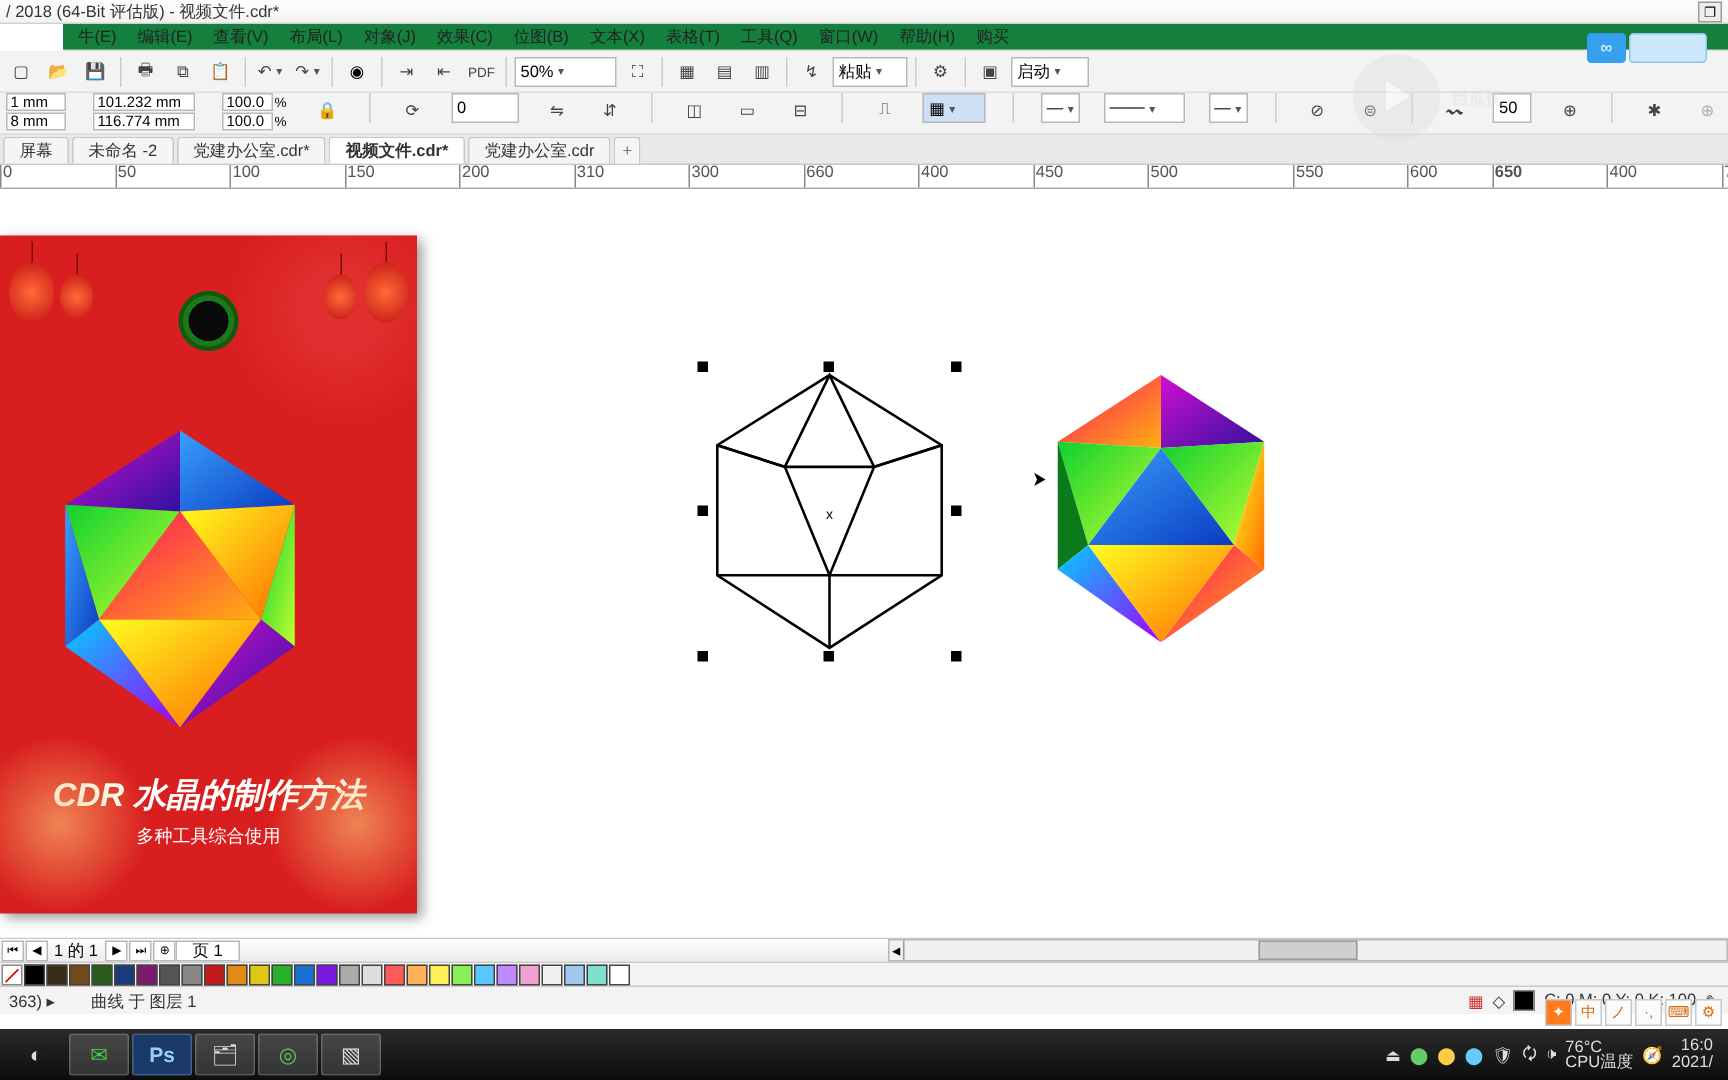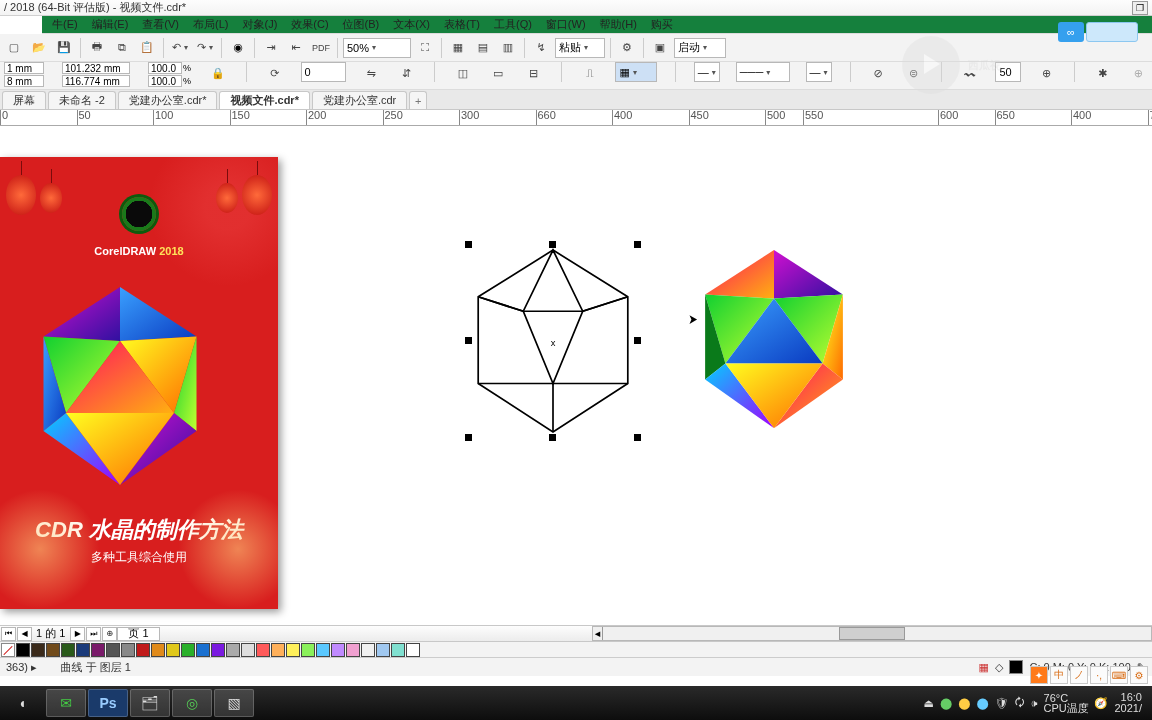--- a/index.html
+++ b/index.html
@@ -218,43 +218,42 @@
   <div class="dtab">党建办公室.cdr</div>
   <div class="dtab plus">+</div>
 </div>
 
 <div class="ruler-h" id="rulerh">
     <div class="tick" style="left: 0px;">0</div>
     <div class="tick" style="left: 76.5px;">50</div>
     <div class="tick" style="left: 153px;">100</div>
     <div class="tick" style="left: 229.5px;">150</div>
     <div class="tick" style="left: 306px;">200</div>
-    <div class="tick" style="left: 382.5px;">250</div>
+    <div class="tick" style="left: 382.5px;">310</div>
     <div class="tick" style="left: 459px;">300</div>
     <div class="tick" style="left: 535.5px;">660</div>
     <div class="tick" style="left: 612px;">400</div>
     <div class="tick" style="left: 688.5px;">450</div>
     <div class="tick" style="left: 765px;">500</div>
-    <div class="tick" style="left: 803px;">550</div>
+    <div class="tick" style="left: 862px;">550</div>
     <div class="tick" style="left: 918px; margin-left: 20px;">600</div>
-    <div class="tick" style="left: 994.5px;">650</div>
+    <div class="tick" style="left: 994.5px; font-weight: bold;">650</div>
     <div class="tick" style="left: 1071px;">400</div>
     <div class="tick" style="left: 1147.5px;">750</div>
   </div>
 
 <div class="canvas-wrap">
 
   <div class="poster">
     <div class="swirl"></div>
     <div class="lantern lant1"></div>
     <div class="lantern lant2"></div>
     <div class="lantern lant3"></div>
     <div class="lantern lant4"></div>
     <div class="logo"></div>
-    <div class="brand"><span>CorelDRAW </span><span class="yr">2018</span></div>
     <div class="crystal" style="left:30px; top:130px; width:180px;">
       <svg viewBox="0 0 200 220" width="180">
         <defs>
           <linearGradient id="g1" x1="0" y1="0" x2="1" y2="1">
               <stop offset="0" stop-color="#3aa0ff"></stop>
               <stop offset="1" stop-color="#0a3ac0"></stop>
             </linearGradient>
           <linearGradient id="g2" x1="0" y1="0" x2="1" y2="1">
               <stop offset="0" stop-color="#ff1060"></stop>
               <stop offset="1" stop-color="#ffb010"></stop>

